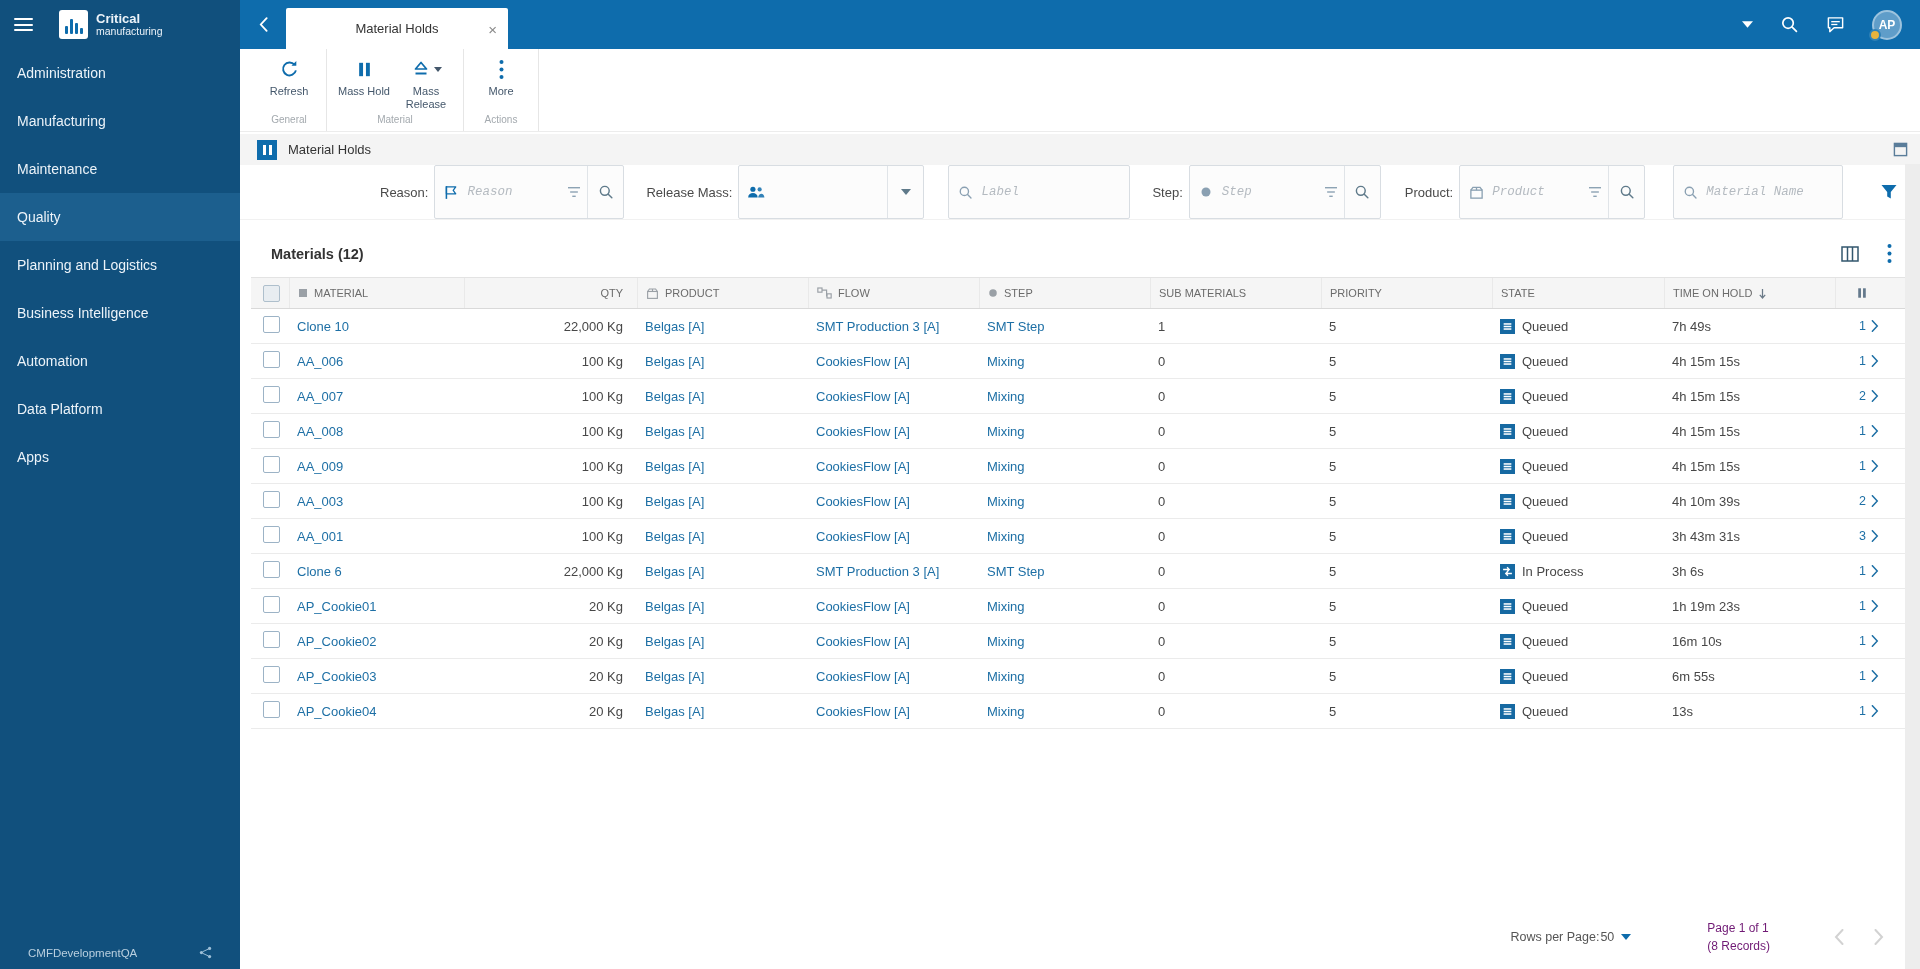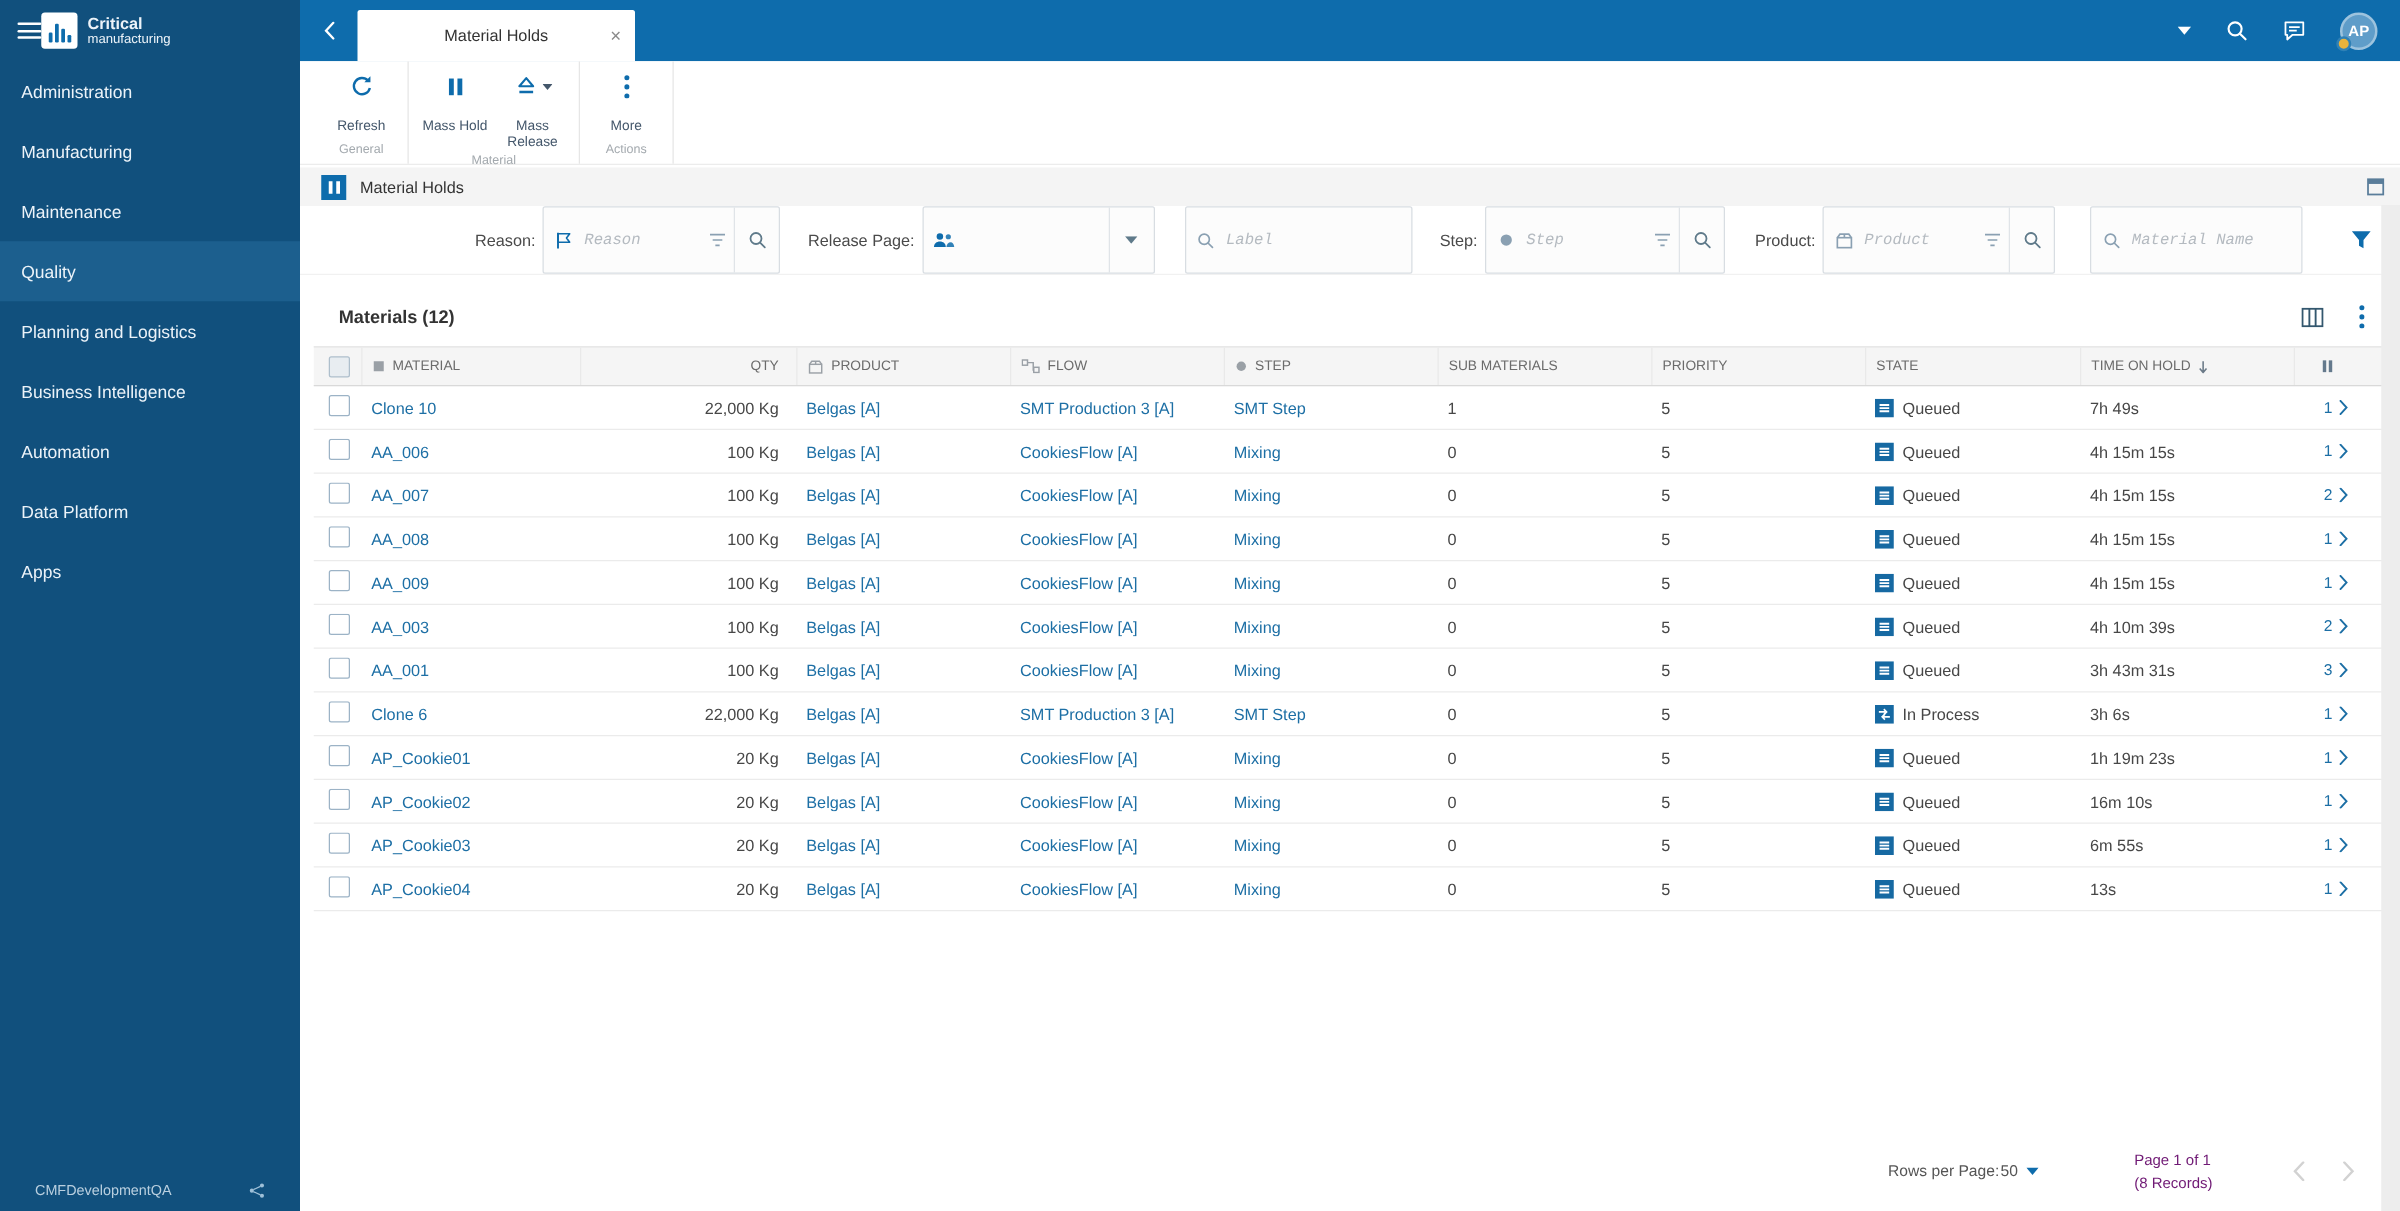--- a/index.html
+++ b/index.html
@@ -6,21 +6,21 @@
   html, body { margin:0; padding:0; overflow:hidden; }
   body {
     width:1920px; height:969px;
     font-family:"Liberation Sans", sans-serif;
     font-size:13px; color:#474747; background:#fff;
   }
   .app { display:flex; width:100%; height:100%; }
 
   
   .sidebar { width:240px; flex-shrink:0; background:#11507d; color:#ecf3f9; position:relative; display:flex; flex-direction:column; }
-  .sidebar-header { height:49px; display:flex; align-items:center; gap:0; padding:0 14px; }
+  .sidebar-header { height:49px; display:flex; align-items:center; gap:26px; padding:0 14px; }
   .burger { width:19px; height:13px; display:flex; flex-direction:column; justify-content:space-between; cursor:pointer; }
   .burger span { height:2px; background:#fff; border-radius:1px; }
   .logo { display:flex; align-items:center; gap:8px; }
   .logo-mark { width:29px; height:29px; background:#fff; border-radius:3px; display:flex; align-items:flex-end; justify-content:center; gap:2px; padding:5px 4px; }
   .logo-mark i { width:3px; background:#0e6cac; border-radius:1px; display:block; }
   .logo-text { line-height:1.05; }
   .logo-line1 { font-weight:bold; font-size:13px; display:block; }
   .logo-line2 { font-size:10.5px; font-weight:300; display:block; }
   .menu { display:flex; flex-direction:column; }
   .menu-item { height:48px; display:flex; align-items:center; padding:0 17px; font-size:14px; cursor:pointer; }
@@ -37,21 +37,21 @@
   .tab { position:relative; margin-top:8px; width:222px; background:#fff; display:flex; align-items:center; justify-content:center; font-size:13px; color:#333; border-radius:2px 2px 0 0; cursor:pointer; }
   .tab-close { position:absolute; right:11px; top:50%; transform:translateY(-50%); color:#8a8a8a; font-size:15px; line-height:1; cursor:pointer; }
   .topbar-right { margin-left:auto; display:flex; align-items:center; gap:27px; padding-right:18px; color:#fff; }
   .avatar { position:relative; width:30px; height:30px; border-radius:50%; background:#5f9dc9; border:2px solid #9cc3de; display:flex; align-items:center; justify-content:center; font-size:12px; font-weight:bold; color:#fff; cursor:pointer; }
   .avatar-badge { position:absolute; left:-5px; bottom:-3px; width:12px; height:12px; border-radius:50%; background:#e8b33c; border:2px solid #2f81b6; }
 
   
   .ribbon { height:83px; background:#fff; display:flex; padding-left:12px; border-bottom:1px solid #ececec; flex-shrink:0; }
   .rgroup { display:flex; flex-direction:column; border-right:1px solid #e6e6e6; padding:0 8px; }
   .rbtns { flex:1; display:flex; align-items:flex-start; gap:4px; padding-top:9px; }
-  .rbtn { width:58px; display:flex; flex-direction:column; align-items:center; gap:15px; color:#44576b; font-size:11px; line-height:1.15; text-align:center; cursor:pointer; }
+  .rbtn { width:58px; display:flex; flex-direction:column; align-items:center; gap:5px; color:#44576b; font-size:11px; line-height:1.15; text-align:center; cursor:pointer; }
   .ric { height:22px; display:flex; align-items:center; gap:3px; color:#0e6cac; }
   .rlabel { font-size:10px; color:#a3a9ae; text-align:center; padding:3px 0 6px; }
 
   
   .title-strip { height:31px; margin-top:2px; background:#f4f4f4; display:flex; align-items:center; gap:11px; padding:0 12px 0 17px; flex-shrink:0; }
   .pause-chip { width:20px; height:20px; background:#0e6cac; display:flex; align-items:center; justify-content:center; }
   .pause-chip i, .pause-sm i { display:block; background:#fff; }
   .pause-chip i { width:3px; height:10px; margin:0 1.5px; }
   .title-text { font-size:13px; color:#333; }
   .strip-right { margin-left:auto; color:#5a7d9a; cursor:pointer; display:flex; }
@@ -392,21 +392,21 @@
               <use href="#i-filterlines"></use>
             </svg>
           </span>
         <span class="fseg">
             <svg width="16" height="16">
               <use href="#i-search"></use>
             </svg>
           </span>
       </div>
 
-      <span class="fl" style="margin-left:22px">Release Page:</span>
+      <span class="fl" style="margin-left:22px">Release Mass:</span>
       <div class="ffield" style="width:186px;margin-left:6px">
         <span class="fico" style="color:#0e6cac">
             <svg width="19" height="14">
               <use href="#i-people"></use>
             </svg>
           </span>
         <input style="">
         <span class="fseg">
             <svg width="10" height="6">
               <use href="#i-caret-down"></use>

